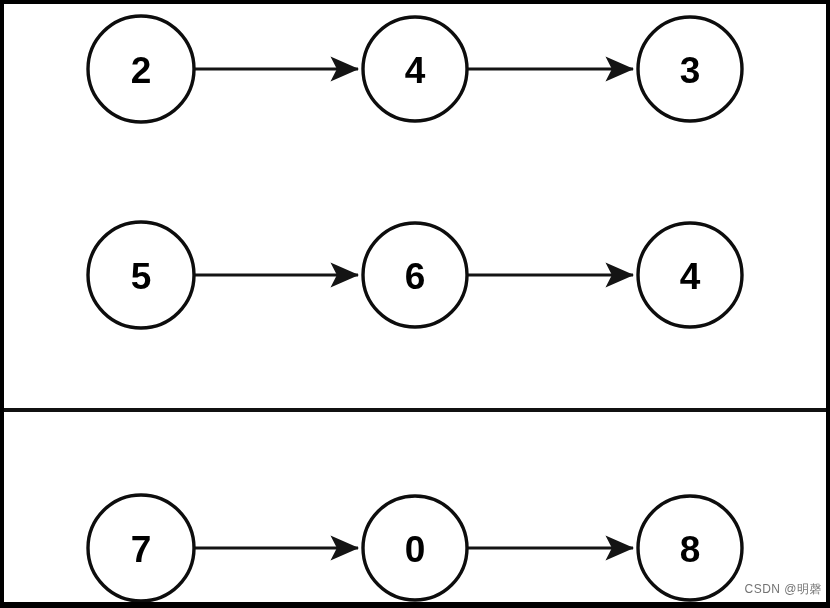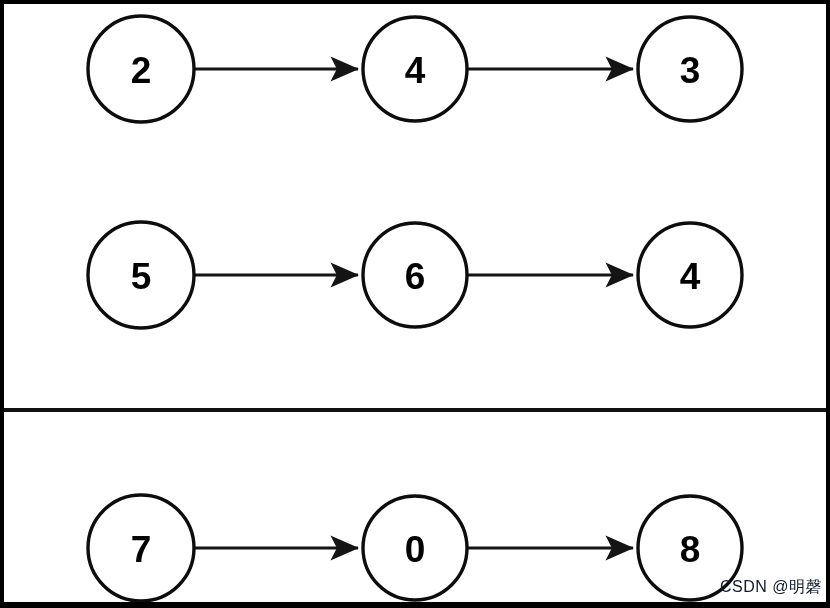--- a/index.html
+++ b/index.html
@@ -59,22 +59,22 @@
   }
   .divider-line {
     stroke: #111111;
     stroke-width: 4;
   }
   .watermark {
     position: absolute;
     right: 8px;
     bottom: 10px;
     font-family: "Liberation Sans", sans-serif;
-    font-size: 16px;
-    color: #0f172a;
+    font-size: 12px;
+    color: #737373;
     letter-spacing: 0.5px;
     white-space: nowrap;
     user-select: none;
   }
 </style>
 </head>
 <body>
 
 <div id="canvas">
 

